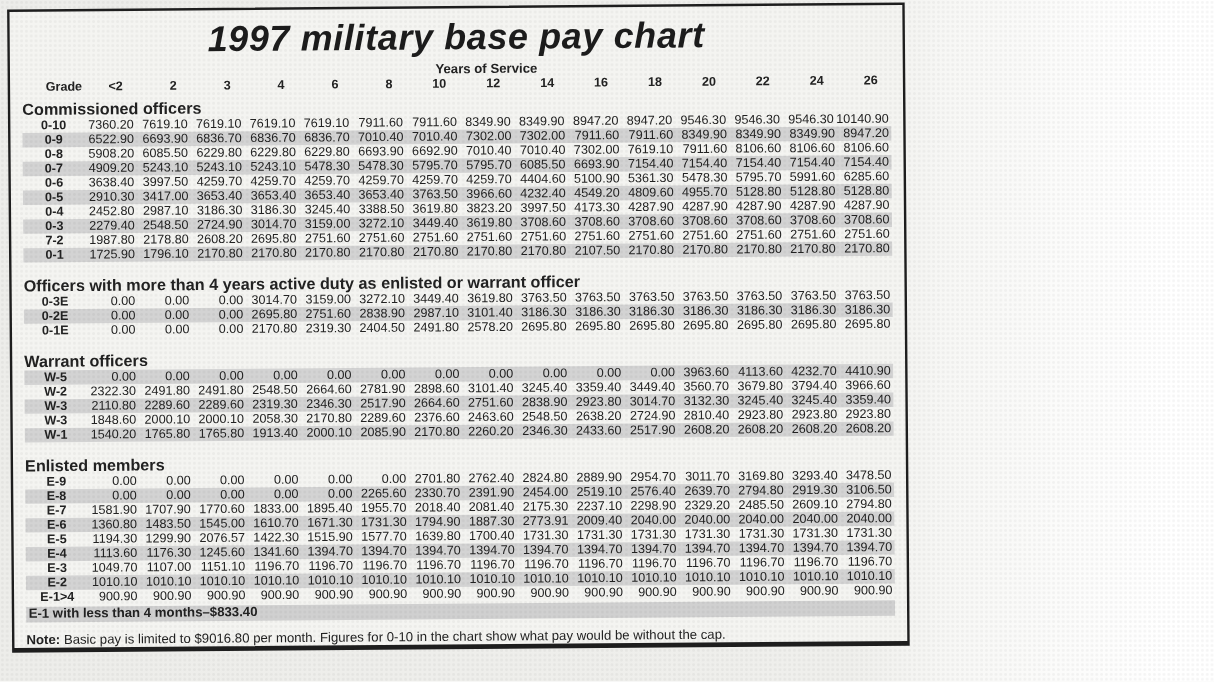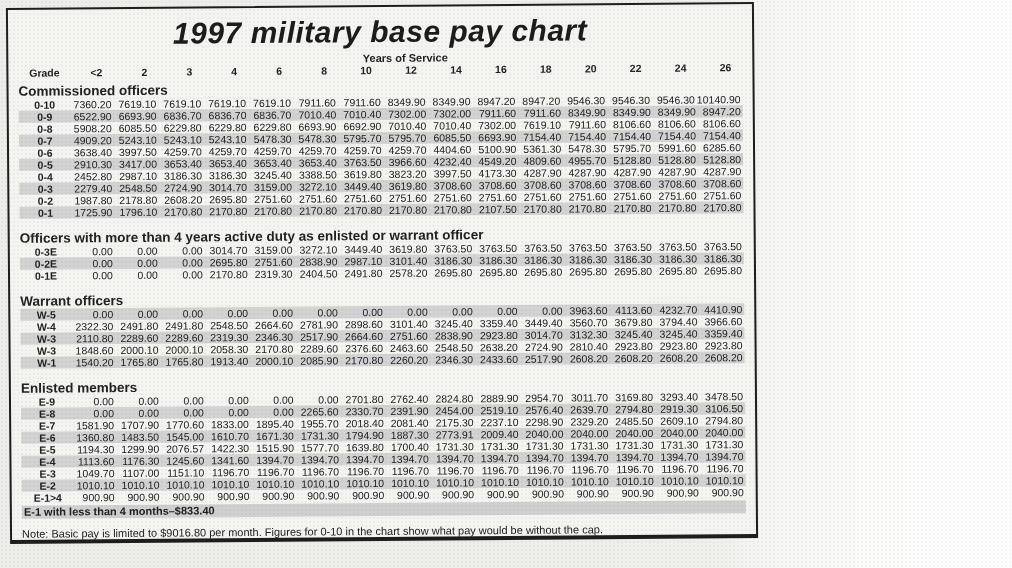--- a/index.html
+++ b/index.html
@@ -11,31 +11,31 @@
         background-size:4px 4px;opacity:.7;}
   .scan{position:absolute;left:8px;top:5px;width:748px;height:536px;box-sizing:border-box;
         border:2px solid #1e1e1e;border-bottom-width:4px;background:#f4f4f1;
         padding:0 10px;transform:rotate(-0.45deg);color:#222;}
   .title{margin-top:8px;text-align:center;font-style:italic;font-weight:bold;
         font-size:30px;line-height:34px;letter-spacing:.5px;color:#1c1c1c;}
   .yos{margin-top:4px;padding-left:50px;text-align:center;font-weight:bold;font-size:11px;line-height:11px;}
   .grid{display:grid;grid-template-columns:50px repeat(15,1fr);}
   .hdr-row{font-weight:bold;font-size:10.5px;line-height:13px;height:13px;}
   .hdr-cell{text-align:right;padding-right:11px;}
-  .hdr-grade{text-align:center;padding-left:2px;}
+  .hdr-grade{text-align:right;padding-left:2px;}
   .section-heading{font-weight:bold;font-size:13.5px;line-height:15px;height:15px;margin-top:4px;}
   .sh-gap{margin-top:12px;}
   .row{font-size:10.5px;line-height:12px;height:12px;}
   .row.shaded{background:#d3d3d3;}
   .grade{font-weight:bold;text-align:center;padding-left:2px;}
   .num{text-align:right;padding-right:2px;font-variant-numeric:tabular-nums;}
   .footbar{margin-top:2px;background:#d0d0d0;font-weight:bold;font-size:11px;
         line-height:13px;height:13px;padding-left:2px;}
   .note{margin-top:9px;font-size:11px;line-height:13px;}
-  .note b{font-weight:normal;}
+  .note b{font-weight:bold;}
 </style>
 </head>
 <body>
 
 <div class="page">
   <div class="scan">
     <div class="title">1997 military base pay chart</div>
     <div class="yos">Years of Service</div>
     <div class="grid hdr-row" id="hdr">
         <div class="hdr-grade">Grade</div>
@@ -195,21 +195,21 @@
           <div class="num">3619.80</div>
           <div class="num">3708.60</div>
           <div class="num">3708.60</div>
           <div class="num">3708.60</div>
           <div class="num">3708.60</div>
           <div class="num">3708.60</div>
           <div class="num">3708.60</div>
           <div class="num">3708.60</div>
         </div>
         <div class="grid row">
-          <div class="grade">0-2</div>
+          <div class="grade">7-2</div>
           <div class="num">1987.80</div>
           <div class="num">2178.80</div>
           <div class="num">2608.20</div>
           <div class="num">2695.80</div>
           <div class="num">2751.60</div>
           <div class="num">2751.60</div>
           <div class="num">2751.60</div>
           <div class="num">2751.60</div>
           <div class="num">2751.60</div>
           <div class="num">2751.60</div>
@@ -305,21 +305,21 @@
           <div class="num">0.00</div>
           <div class="num">0.00</div>
           <div class="num">0.00</div>
           <div class="num">0.00</div>
           <div class="num">3963.60</div>
           <div class="num">4113.60</div>
           <div class="num">4232.70</div>
           <div class="num">4410.90</div>
         </div>
         <div class="grid row">
-          <div class="grade">W-4</div>
+          <div class="grade">W-2</div>
           <div class="num">2322.30</div>
           <div class="num">2491.80</div>
           <div class="num">2491.80</div>
           <div class="num">2548.50</div>
           <div class="num">2664.60</div>
           <div class="num">2781.90</div>
           <div class="num">2898.60</div>
           <div class="num">3101.40</div>
           <div class="num">3245.40</div>
           <div class="num">3359.40</div>

